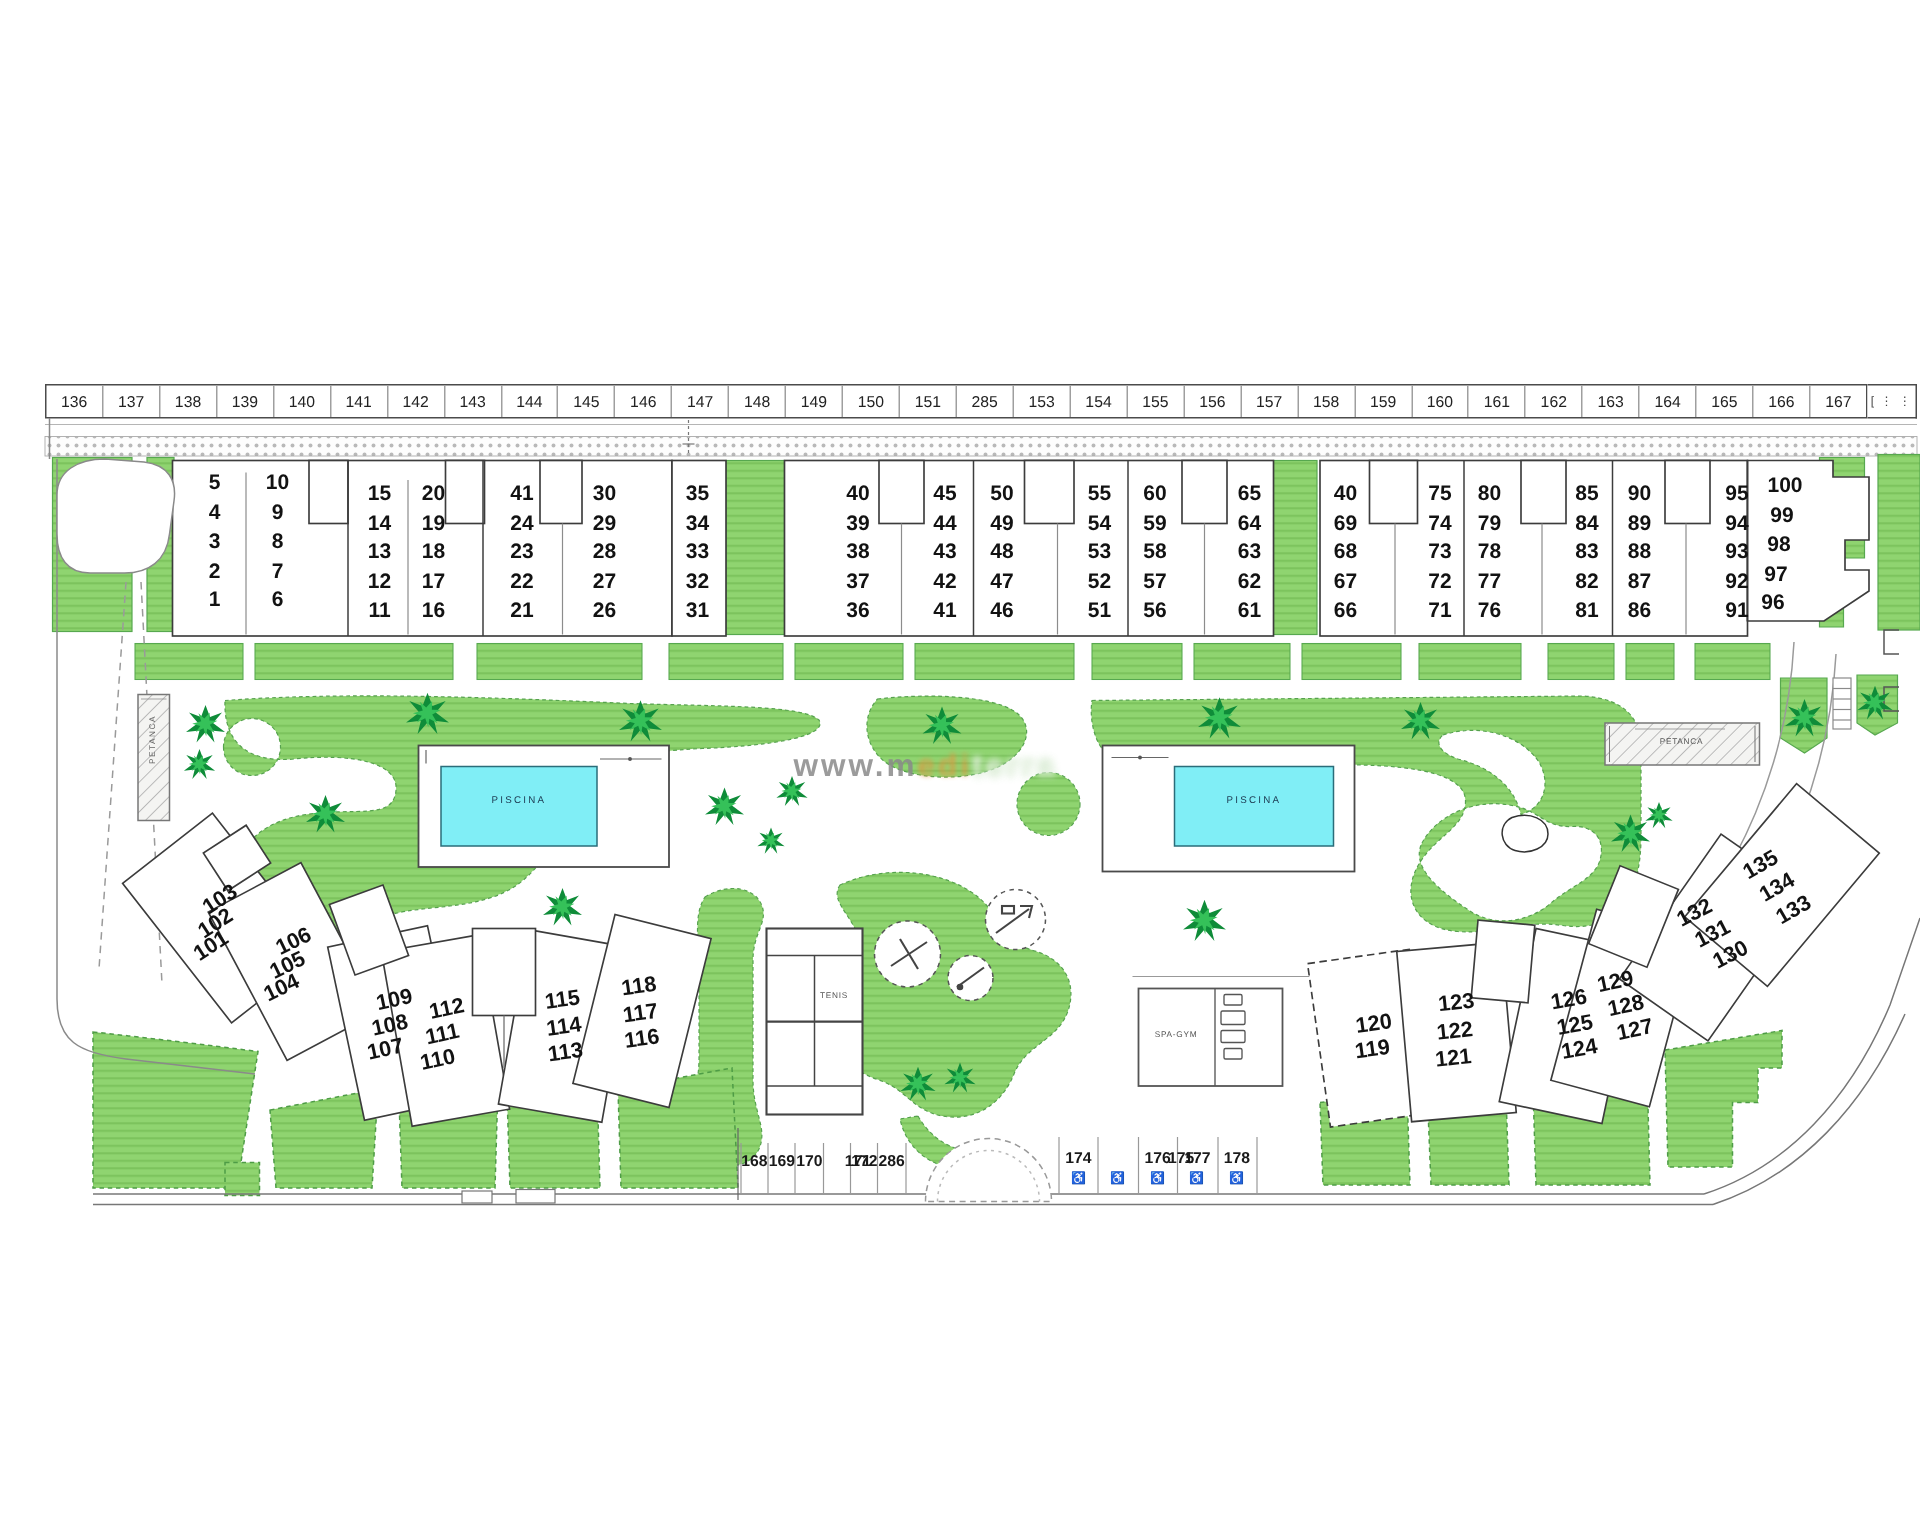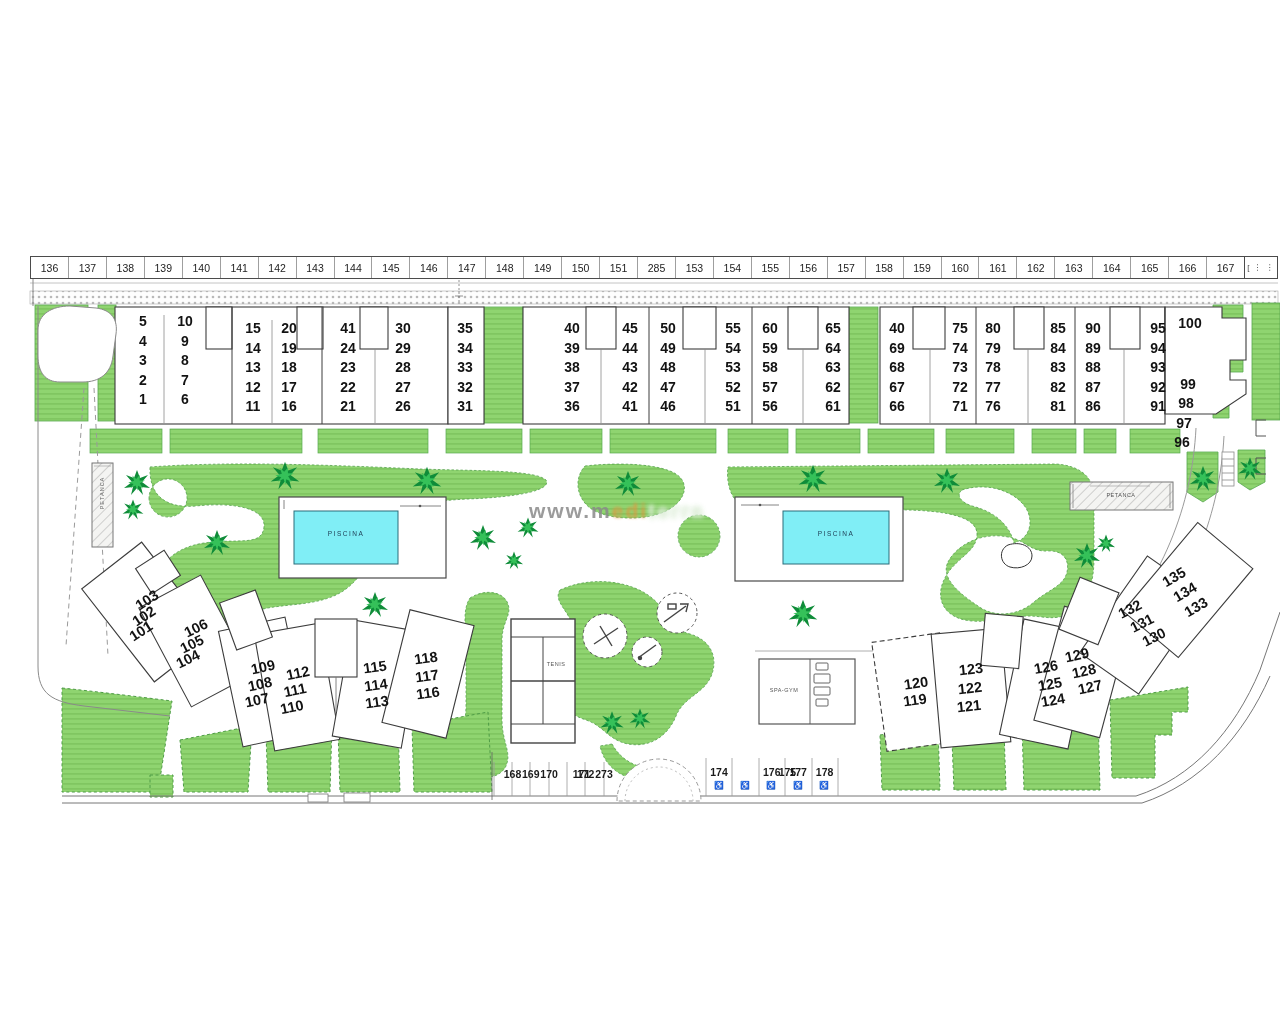--- a/index.html
+++ b/index.html
@@ -15,21 +15,21 @@
   .ruler-cell:last-child{border-right:none;}
   .ruler-end{position:absolute;left:1245px;top:256px;width:33px;height:23px;
              border:1px solid #4b4b4b;border-left:none;background:#fff;box-sizing:border-box;
              font-size:8px;color:#444;display:flex;align-items:center;justify-content:center;letter-spacing:1px;}
   
   .plot-col{position:absolute;width:40px;text-align:center;font-size:14px;font-weight:600;
             line-height:19.5px;color:#121212;}
   
   .fan-line{position:absolute;width:44px;text-align:center;font-size:14.5px;font-weight:600;color:#121212;}
   
-  .park-num{position:absolute;width:39px;text-align:center;font-size:10.5px;font-weight:600;color:#1a1a1a;}
+  .park-num{position:absolute;width:20px;text-align:center;font-size:10.5px;font-weight:600;color:#1a1a1a;}
   .park-num-r{position:absolute;width:26px;text-align:center;font-size:10.5px;font-weight:600;color:#1a1a1a;}
   .park-icon{position:absolute;width:26px;text-align:center;font-size:8px;color:#4a4a4a;}
   
   .lbl{position:absolute;text-align:center;color:#33455a;}
   .lbl-pool{width:100px;font-size:6.5px;letter-spacing:1.5px;color:#1c3a52;}
   .lbl-small{width:100px;font-size:5.5px;letter-spacing:.5px;color:#555;}
   .lbl-vert{width:70px;font-size:5.5px;letter-spacing:1px;color:#666;
             transform:rotate(-90deg);transform-origin:0 0;}
   
   .watermark{position:absolute;left:497px;top:499px;font-size:21px;font-weight:bold;
@@ -503,21 +503,21 @@
       </div>
       <div class="plot-col" style="left: 1138px; top: 319px;">
         <div>95</div>
         <div>94</div>
         <div>93</div>
         <div>92</div>
         <div>91</div>
       </div>
       <div class="plot-col" style="left: 1170px; top: 314px;">
         <div style="margin-left: 0px;">100</div>
-        <div style="margin-left: -4px; margin-top: 41px;">99</div>
+        <div style="margin-left: -4px;">99</div>
         <div style="margin-left: -8px;">98</div>
         <div style="margin-left: -12px;">97</div>
         <div style="margin-left: -16px;">96</div>
       </div>
       <div class="fan-line" style="left: 125px; top: 592px; transform: rotate(-33deg);">103</div>
       <div class="fan-line" style="left: 122px; top: 607.5px; transform: rotate(-33deg);">102</div>
       <div class="fan-line" style="left: 119px; top: 623px; transform: rotate(-33deg);">101</div>
       <div class="fan-line" style="left: 174px; top: 620px; transform: rotate(-26deg);">106</div>
       <div class="fan-line" style="left: 170px; top: 635.5px; transform: rotate(-26deg);">105</div>
       <div class="fan-line" style="left: 166px; top: 651px; transform: rotate(-26deg);">104</div>
@@ -548,21 +548,21 @@
       <div class="fan-line" style="left: 1120px; top: 615px; transform: rotate(-27deg);">131</div>
       <div class="fan-line" style="left: 1132px; top: 629px; transform: rotate(-27deg);">130</div>
       <div class="fan-line" style="left: 1152px; top: 569px; transform: rotate(-30deg);">135</div>
       <div class="fan-line" style="left: 1163px; top: 584px; transform: rotate(-30deg);">134</div>
       <div class="fan-line" style="left: 1174px; top: 599px; transform: rotate(-30deg);">133</div>
       <div class="park-num" style="left: 493px; top: 768px;">168</div>
       <div class="park-num" style="left: 511.3px; top: 768px;">169</div>
       <div class="park-num" style="left: 529.6px; top: 768px;">170</div>
       <div class="park-num" style="left: 562px; top: 768px;">171</div>
       <div class="park-num" style="left: 566.2px; top: 768px;">172</div>
-      <div class="park-num" style="left: 584.5px; top: 768px;">273</div>
+      <div class="park-num" style="left: 584.5px; top: 768px;">286</div>
       <div class="park-num-r" style="left: 706px; top: 766px;">174</div>
       <div class="park-icon" style="left: 706px; top: 781px;">♿</div>
       <div class="park-num-r" style="left: 732.4px; top: 766px; padding-left: 42px;">175</div>
       <div class="park-icon" style="left: 732.4px; top: 781px;">♿</div>
       <div class="park-num-r" style="left: 758.8px; top: 766px;">176</div>
       <div class="park-icon" style="left: 758.8px; top: 781px;">♿</div>
       <div class="park-num-r" style="left: 785.2px; top: 766px;">177</div>
       <div class="park-icon" style="left: 785.2px; top: 781px;">♿</div>
       <div class="park-num-r" style="left: 811.6px; top: 766px;">178</div>
       <div class="park-icon" style="left: 811.6px; top: 781px;">♿</div>

